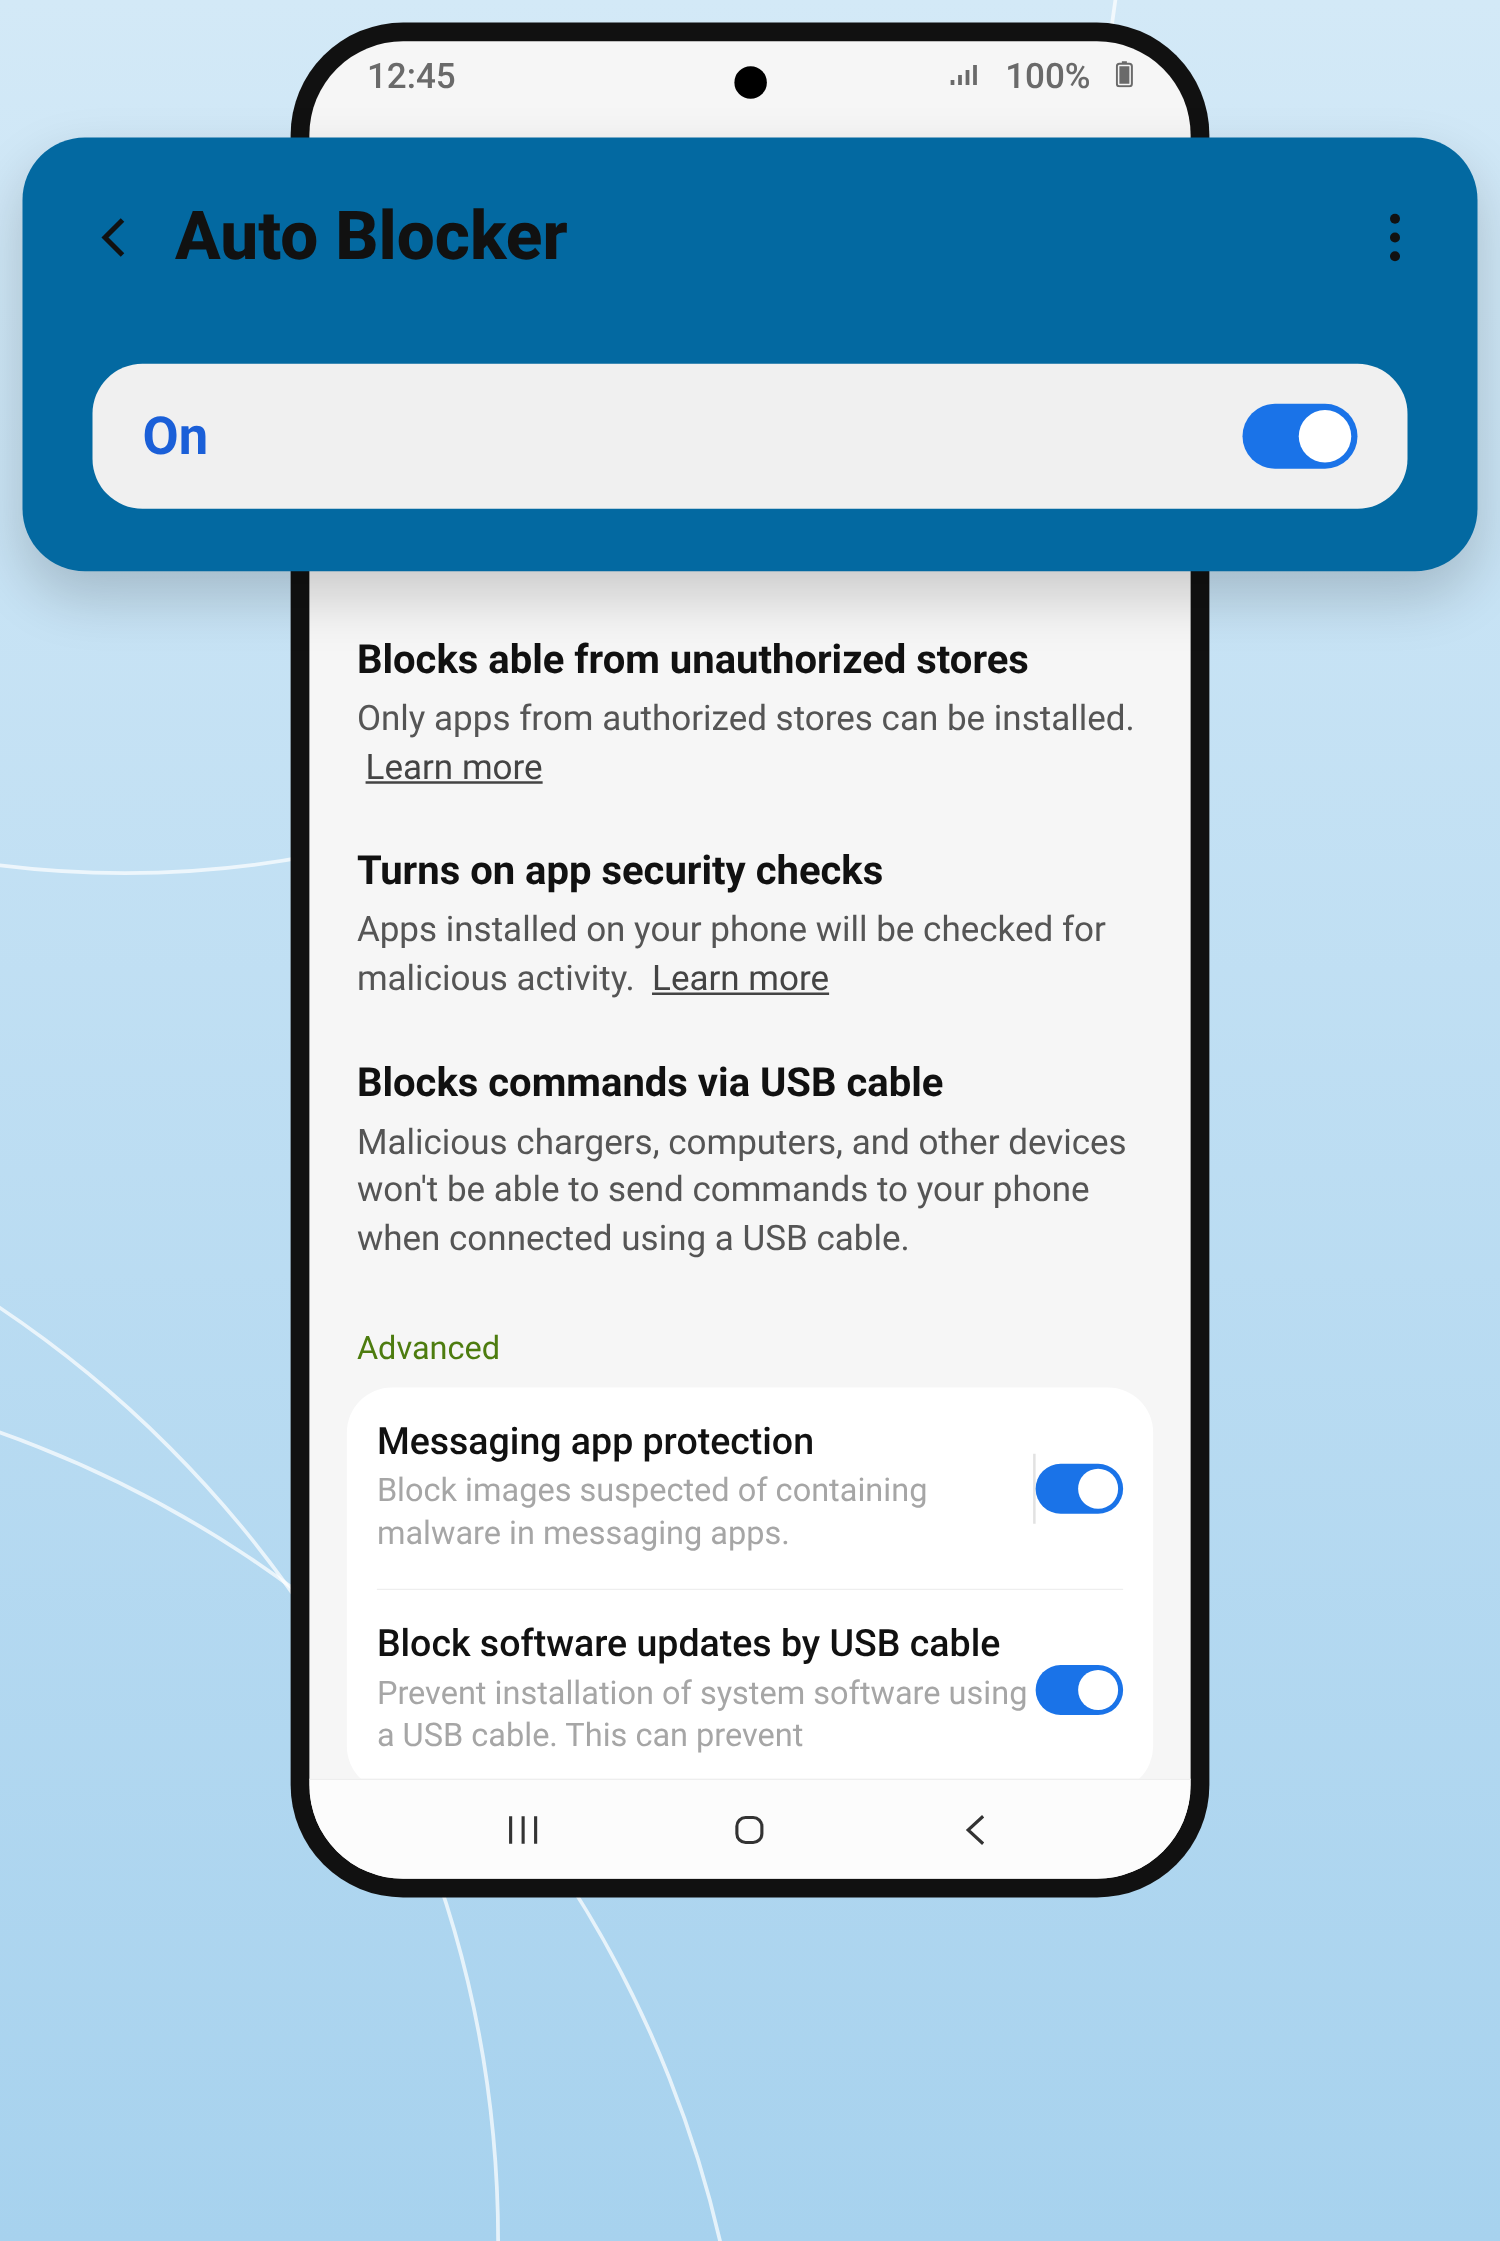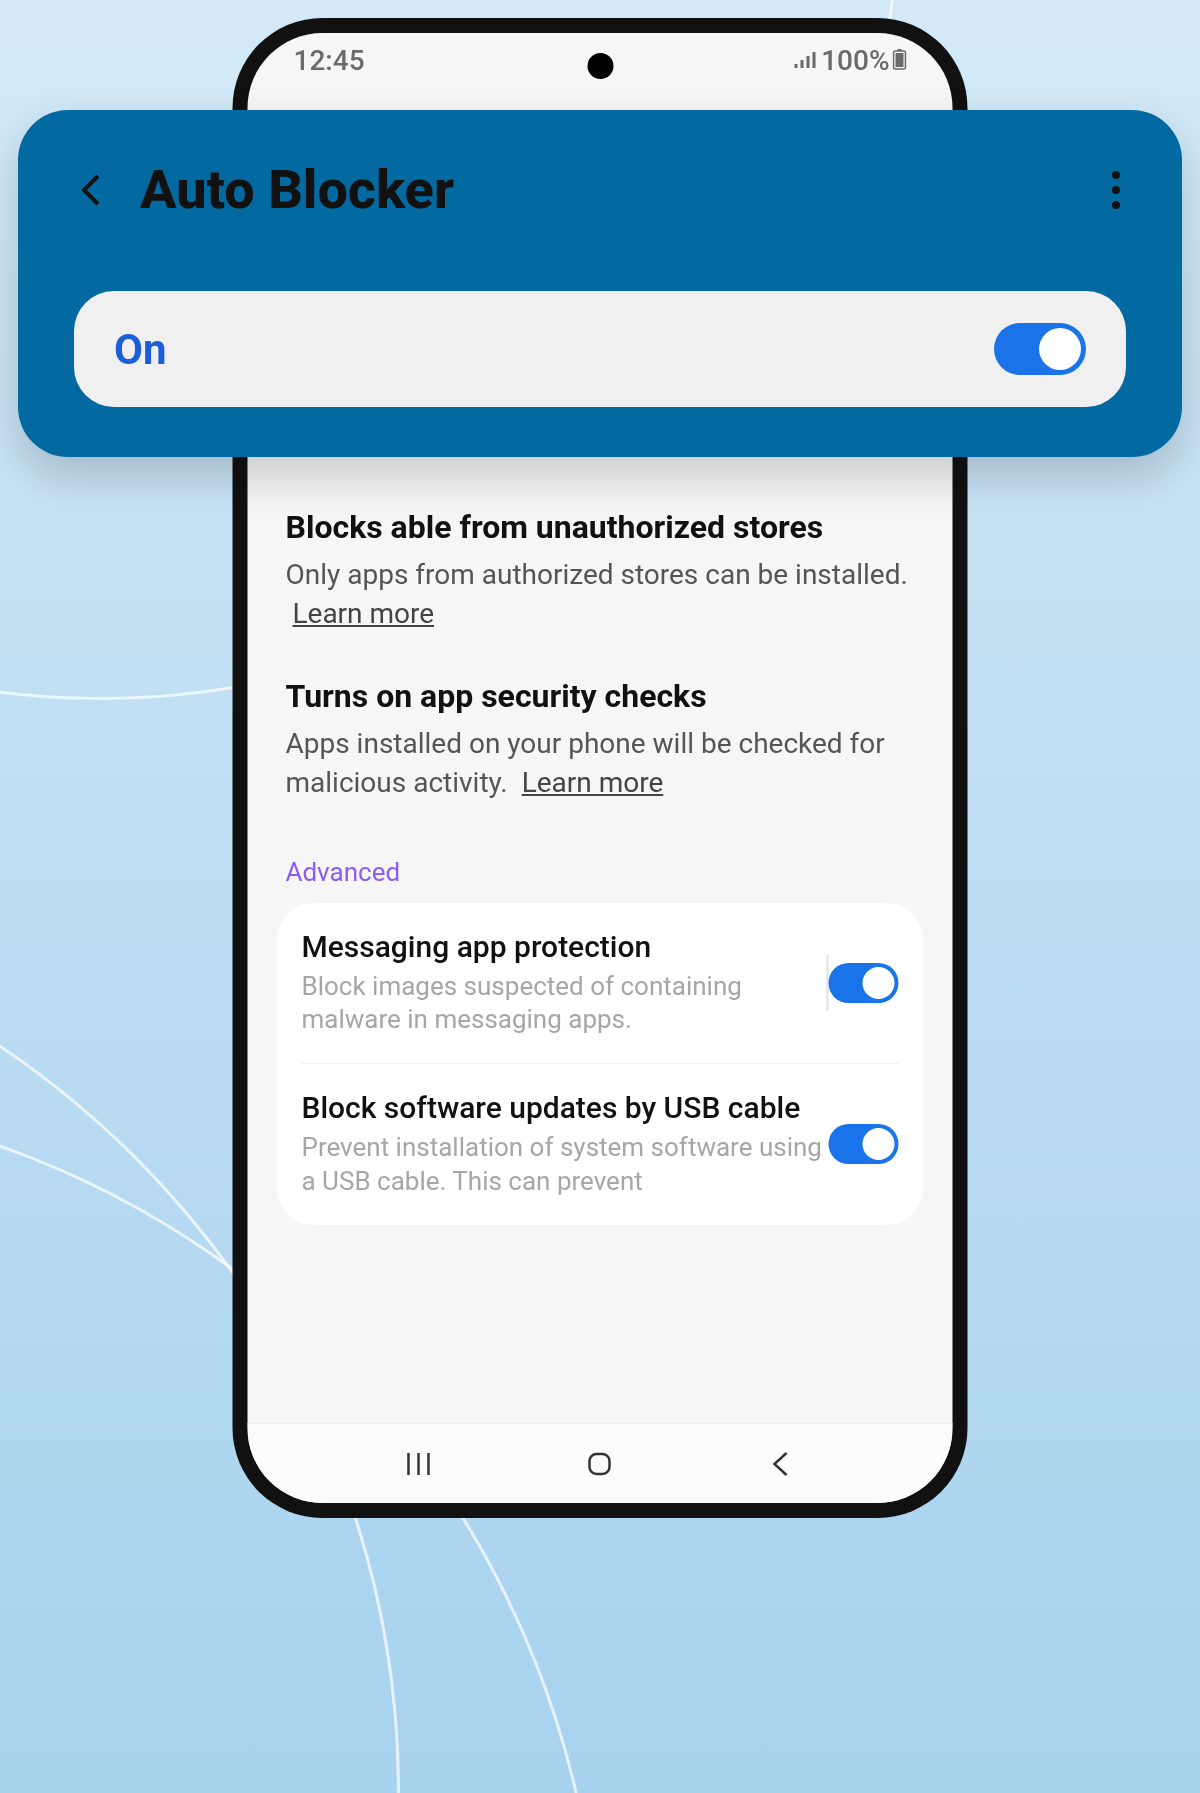--- a/index.html
+++ b/index.html
@@ -54,21 +54,21 @@
   .camera-hole {
     position: absolute;
     top: 20px;
     left: 50%;
     transform: translateX(-50%);
     width: 26px;
     height: 26px;
     background: #000;
     border-radius: 50%;
   }
-  .status-right { display: flex; align-items: center; gap: 3px; }
+  .status-right { display: flex; align-items: center; gap: 20px; }
   .signal-icon, .battery-icon { display: inline-block; }
 
   
   .content {
     padding: 0 30px;
     height: calc(100% - 55px - 80px);
     overflow: hidden;
   }
 
   .section {
@@ -85,21 +85,21 @@
     color: #555;
     line-height: 1.38;
   }
   .learn-more {
     color: #444;
     text-decoration: underline;
     margin-top: 22px;
   }
   .advanced-label {
     font-size: 26px;
-    color: #8b5cf6;
+    color: #4d7c0f;
     padding: 30px 8px 16px 8px;
   }
 
   .card-list {
     background: #fff;
     border-radius: 36px;
     padding: 0 0;
   }
   .option-row {
     display: flex;
@@ -276,20 +276,24 @@
       </div>
 
       <div class="section">
         <div class="section-title">Turns on app security checks</div>
         <div class="section-body">
           <span>Apps installed on your phone will be checked for malicious activity.</span>
           &nbsp;<a class="learn-more">Learn more</a>
         </div>
       </div>
 
+      <div class="section">
+        <div class="section-title">Blocks commands via USB cable</div>
+        <div class="section-body">Malicious chargers, computers, and other devices won't be able to send commands to your phone when connected using a USB cable.</div>
+      </div>
 
       <div class="advanced-label">Advanced</div>
 
       <div class="card-list">
         <div class="option-row">
           <div class="option-text">
             <div class="option-title">Messaging app protection</div>
             <div class="option-sub">Block images suspected of containing malware in messaging apps.</div>
           </div>
           <div class="divider-v"></div>

